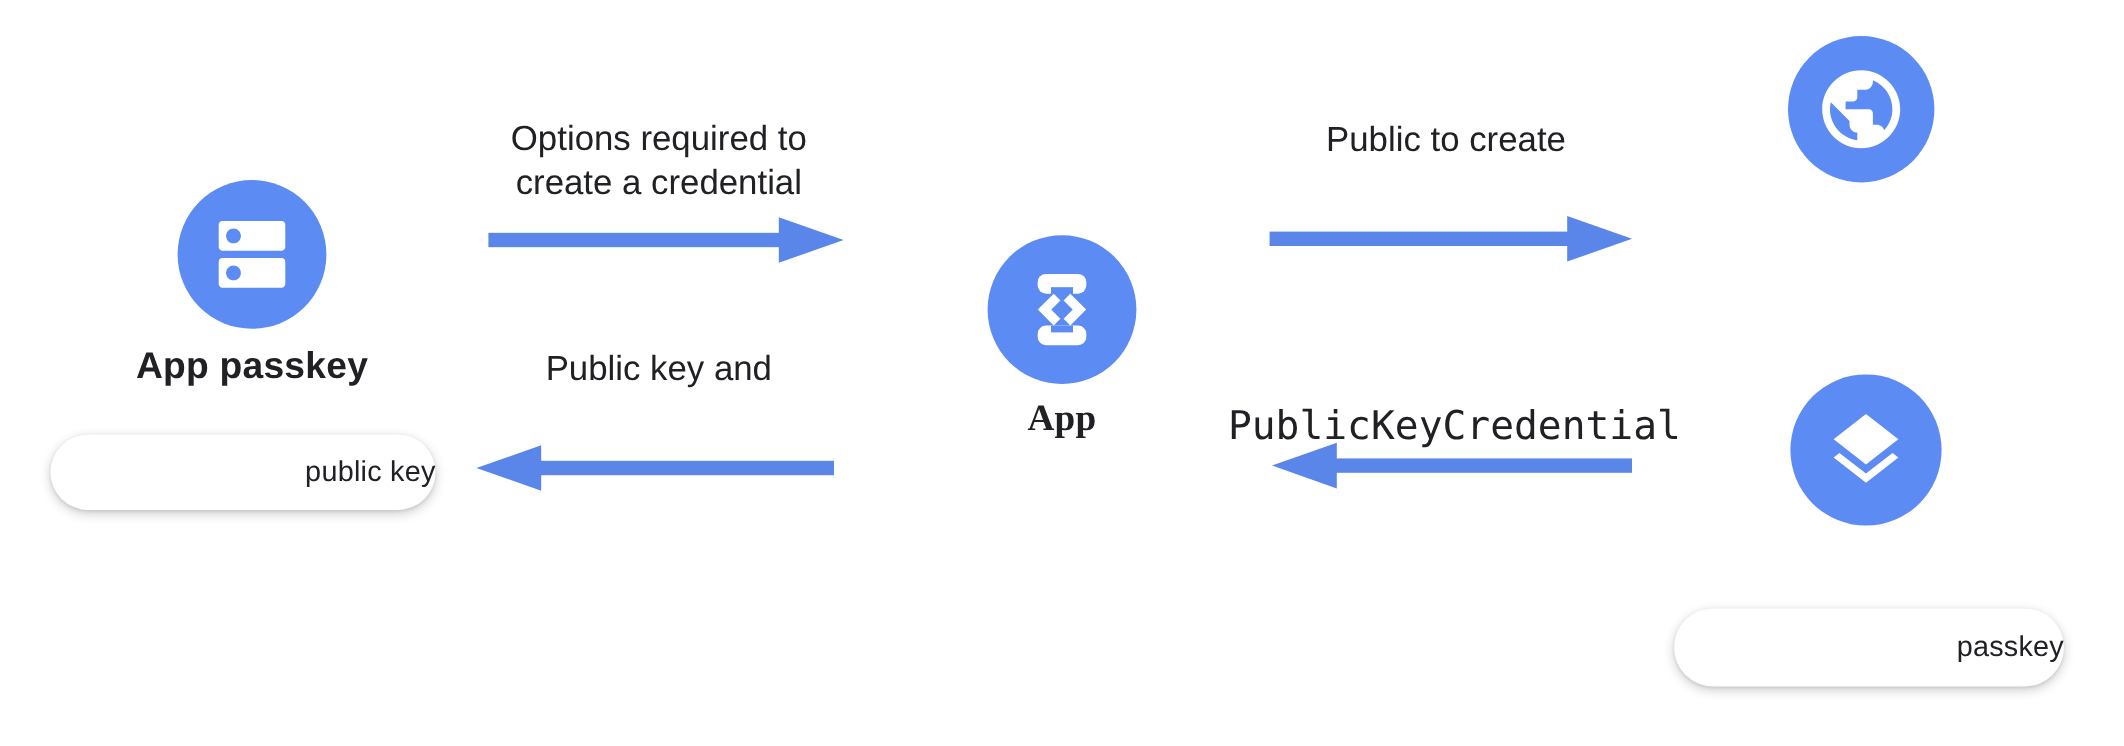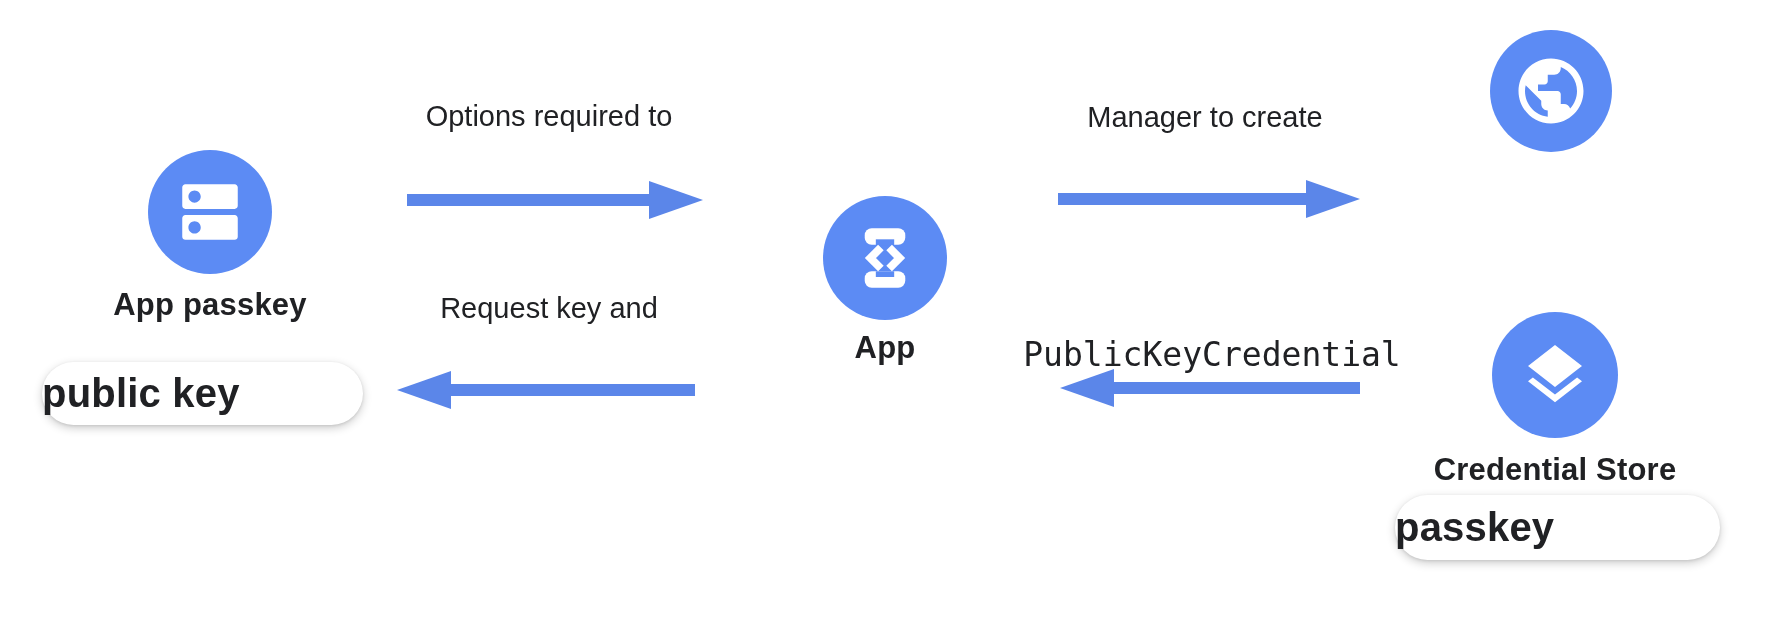--- a/index.html
+++ b/index.html
@@ -32,22 +32,22 @@
     font-weight:600;
     letter-spacing:.2px;
     line-height:40px;
     color:var(--text-dark);
   }
   .pill{
     position:absolute;
     background:var(--pill-bg);
     border-radius:999px;
     box-shadow:0 3px 10px rgba(0,0,0,.20), 0 1px 3px rgba(0,0,0,.10);
-    display:flex;align-items:center;justify-content:flex-start;
-    font-size:40px;font-weight:700;letter-spacing:.2px;
+    display:flex;align-items:center;justify-content:flex-end;
+    font-size:24px;font-weight:400;letter-spacing:.2px;
     color:var(--text-dark);
   }
   .flow-label{
     position:absolute;
     width:400px;
     text-align:center;
     font-size:29px;
     line-height:37px;
     font-weight:400;
     color:var(--text-dark);
@@ -84,50 +84,51 @@
       </svg>
     </span>
   </div>
   <div class="node-label" style="left:60px;top:285px;width:300px;">App passkey</div>
   <div class="pill" style="left:42px;top:362px;width:321px;height:63px;">
     <span>public key</span>
   </div>
 
   <div class="flow-label" style="left:349px;top:98px;">
     <div>Options required to</div>
+    <div>create a credential</div>
   </div>
   <div class="arrow right" style="left:407px;top:181px;width:296px;">
     <div class="shaft"></div>
     <div class="head"></div>
   </div>
 
   <div class="flow-label" style="left:349px;top:290px;">
-    <div>Request key and</div>
+    <div>Public key and</div>
   </div>
   <div class="arrow left" style="left:397px;top:371px;width:298px;">
     <div class="shaft"></div>
     <div class="head"></div>
   </div>
 
   <div class="node-circle" style="left:823px;top:196px;width:124px;height:124px;">
     <span>
       <svg viewBox="0 0 24 24" width="76" height="76">
         <rect x="5.6" y="2.6" width="12.8" height="5.2" rx="2.2" fill="#ffffff"></rect>
         <rect x="9.1" y="6.1" width="5.8" height="1.8" fill="var(--node-blue)"></rect>
         <rect x="5.6" y="16.2" width="12.8" height="5.2" rx="2.2" fill="#ffffff"></rect>
         <rect x="9.1" y="16.2" width="5.8" height="1.8" fill="var(--node-blue)"></rect>
         <path d="M10.7 8.7 L7.4 12 L10.7 15.3" stroke="#ffffff" stroke-width="2.5" fill="none"></path>
         <path d="M13.3 8.7 L16.6 12 L13.3 15.3" stroke="#ffffff" stroke-width="2.5" fill="none"></path>
       </svg>
     </span>
   </div>
-  <div class="node-label" style="left:735px;top:328px;width:300px;">App</div>
+  <div class="node-label" style="left:735px;top:328px;width:300px;font-family:Liberation Serif, serif;">App</div>
 
   <div class="flow-label" style="left:1005px;top:99px;">
-    <div>Manager to create</div>
+    <div>Public to create</div>
   </div>
   <div class="arrow right" style="left:1058px;top:180px;width:302px;">
     <div class="shaft"></div>
     <div class="head"></div>
   </div>
 
   <div class="flow-label mono" style="left:1012px;top:336px;">PublicKeyCredential</div>
   <div class="arrow left" style="left:1060px;top:369px;width:300px;">
     <div class="shaft"></div>
     <div class="head"></div>
@@ -143,18 +144,17 @@
   <div class="node-label" style="left:1398px;top:170px;width:300px;">
   </div>
 
   <div class="node-circle" style="left:1492px;top:312px;width:126px;height:126px;">
     <span>
       <svg viewBox="0 0 24 24" width="72" height="72" fill="#ffffff">
         <path d="M11.99 18.54l-7.37-5.73L3 14.07l9 7 9-7-1.63-1.27-7.38 5.74zM12 16l7.36-5.73L21 9l-9-7-9 7 1.63 1.27L12 16z"></path>
       </svg>
     </span>
   </div>
-  <div class="node-label" style="left:1405px;top:450px;width:300px;">Credential Store</div>
-  <div class="pill" style="left:1395px;top:495px;width:325px;height:65px;">
+  <div class="pill" style="left:1395px;top:507px;width:325px;height:65px;">
     <span>passkey</span>
   </div>
 
 </div>
 
 </body></html>

